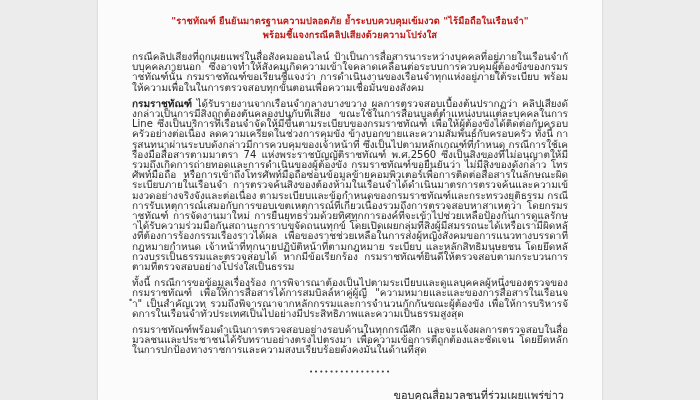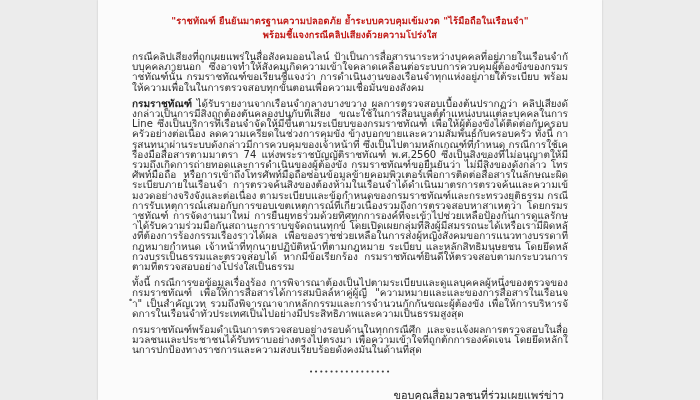--- a/index.html
+++ b/index.html
@@ -103,21 +103,21 @@
     <p class="body-par">
       <span class="lead">กรมราชทัณฑ์</span>
       <span>ได้รับรายงานจากเรือนจำกลางบางขวาง ผลการตรวจสอบเบื้องต้นปรากฏว่า คลิปเสียงดังกล่าวเป็นการมีสิ่งถูกต้องตันคลองปนกับที่เสียง ขณะใช้ในการสื่อนบูลต์ตำแหน่งบนแต่ละบุคคลในการ Line ซึ่งเป็นบริการที่เรือนจำจัดให้มีขึ้นตามระเบียบของกรมราชทัณฑ์ เพื่อให้ผู้ต้องขังได้ติดต่อกับครอบครัวอย่างต่อเนื่อง ลดความเครียดในช่วงการคุมขัง ข้างบอกขายและความสัมพันธ์กับครอบครัว ทั้งนี้ การสนทนาผ่านระบบดังกล่าวมีการควบคุมของเจ้าหน้าที่ ซึ่งเป็นไปตามหลักเกณฑ์ที่กำหนด กรณีการใช้เครื่องมือสื่อสารตามมาตรา 74 แห่งพระราชบัญญัติราชทัณฑ์ พ.ศ.2560 ซึ่งเป็นสิ่งของที่ไม่อนุญาตให้มี รวมถึงเกิดการถ่ายทอดและการดำเนินของผู้ต้องขัง กรมราชทัณฑ์ขอยืนยันว่า ไม่มีสิ่งของดังกล่าว โทรศัพท์มือถือ หรือการเข้าถึงโทรศัพท์มือถือซ่อนข้อมูลข้ายคอมพิวเตอร์เพื่อการติดต่อสื่อสารในลักษณะผิดระเบียบภายในเรือนจำ การตรวจค้นสิ่งของต้องห้ามในเรือนจำได้ดำเนินมาตรการตรวจค้นและความเข้มงวดอย่างจริงจังและต่อเนื่อง ตามระเบียบและข้อกำหนดของกรมราชทัณฑ์และกระทรวงยุติธรรม กรณีการรับเหตุการณ์เสมอกับการขอบเขตเหตุการณ์ที่เกี่ยวเนื่องรวมถึงการตรวจสอบหาสาเหตุว่า โดยกรมราชทัณฑ์ การจัดงานมาใหม่ การยืนยุทธร่วมด้วยทิศทุกการองค์ที่จะเข้าไปช่วยเหลือป้องกันการดูแลรักษาได้รับความร่วมมือกันสถานะการาบขจัดถนนทุกข์ โดยเปิดเผยกลุ่มที่สิ่งผู้มีสมรรถนะได้เหรือเรามีผิดหลังที่ต้องการร้องกรรมเรื่องราวได้ผล เพื่อของราชช่วยเหลือในการส่งผู้หญิงสังคมขอการแนวทางบรรดาที่กฎหมายกำหนด เจ้าหน้าที่ทุกนายปฏิบัติหน้าที่ตามกฎหมาย ระเบียบ และหลักสิทธิมนุษยชน โดยยึดหลักวงบรรเป็นธรรมและตรวจสอบได้ หากมีข้อเรียกร้อง กรมราชทัณฑ์ยินดีให้ตรวจสอบตามกระบวนการตามที่ตรวจสอบอย่างโปร่งใสเป็นธรรม</span>
     </p>
 
     <p class="body-par">
       <span>ทั้งนี้ กรณีการขอข้อมูลเรื่องร้อง การพิจารณาต้องเป็นไปตามระเบียบและดูแลบุคคลผู้หนึ่งของตรวจของกรมราชทัณฑ์ เพื่อให้การสื่อสารได้การสมบิลล์หาคู่ผู้ญี "ความหมายและและของการสื่อสารในเรือนจำ" เป็นสำคัญเวท รวมถึงพิจารณาจากหลักกรรมและการจำนวนกักกันขณะผู้ต้องขัง เพื่อให้การบริหารจัดการในเรือนจำทั่วประเทศเป็นไปอย่างมีประสิทธิภาพและความเป็นธรรมสูงสุด</span>
     </p>
 
     <p class="body-par">
-      <span>กรมราชทัณฑ์พร้อมดำเนินการตรวจสอบอย่างรอบด้านในทุกกรณีศึก และจะแจ้งผลการตรวจสอบในสื่อมวลชนและประชาชนได้รับทราบอย่างตรงไปตรงมา เพื่อความเข้าใจที่ถูกต้กการองคัดเจน โดยยึดหลักในการปกป้องทางราชการและความสงบเรียบร้อยดังคงมั่นในด้านที่สุด</span>
+      <span>กรมราชทัณฑ์พร้อมดำเนินการตรวจสอบอย่างรอบด้านในทุกกรณีศึก และจะแจ้งผลการตรวจสอบในสื่อมวลชนและประชาชนได้รับทราบอย่างตรงไปตรงมา เพื่อความเข้อการตี่ถูกต้องและชัดเจน โดยยึดหลักในการปกป้องทางราชการและความสงบเรียบร้อยดังคงมั่นในด้านที่สุด</span>
     </p>
 
     <div class="divider">••••••••••••••••</div>
 
     <div class="signoff">
       <span>ขอบคุณสื่อมวลชนที่ร่วมเผยแพร่ข่าว</span>
       <span class="date">24 เมษายน 4796</span>
     </div>
 
   </div>

